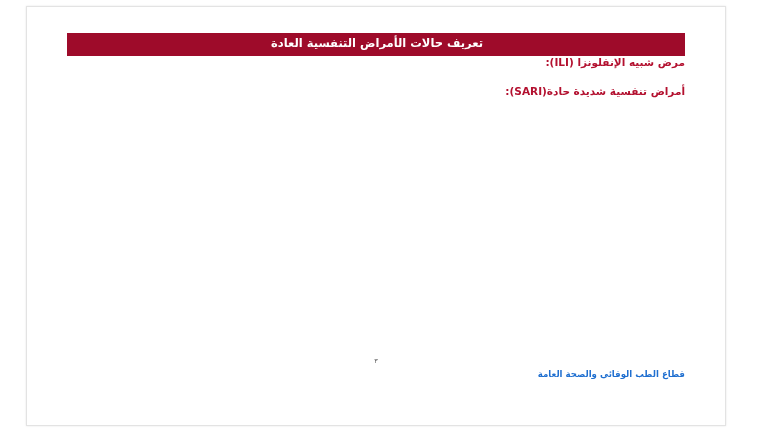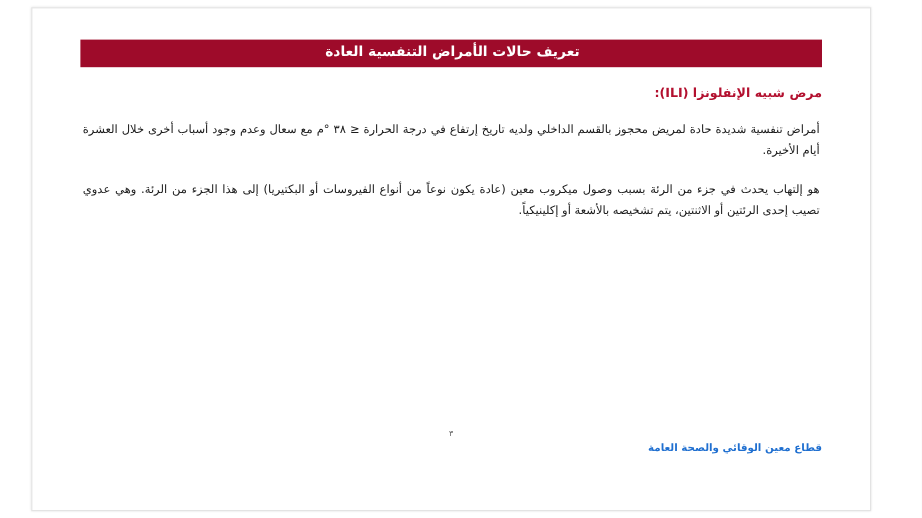--- a/index.html
+++ b/index.html
@@ -64,21 +64,20 @@
   
   .title-bar {
     background: #9e0b2a;
     color: #ffffff;
     text-align: center;
     font-weight: bold;
     font-size: 11.5px;
     padding: 4px 4px 5px 6px;
     letter-spacing: 0.2px;
     line-height: 1.2;
-    margin-bottom: 16px;
   }
 
   .section {
     margin-bottom: 16px;
   }
 
   .section-heading {
     color: #b3102f;
     font-weight: bold;
     font-size: 10.5px;
@@ -147,30 +146,29 @@
     <div class="page">
       <div class="page-inner">
 
         <div class="title-bar">تعريف حالات الأمراض التنفسية العادة</div>
 
         <div class="section">
           <p class="section-heading">مرض شبيه الإنفلونزا (ILI):</p>
         </div>
 
         <div class="section">
-          <p class="section-body">أمراض تنفسية شديدة حادة لمريض محجوز بالقسم الداخلي ولديه تاريخ إرتفاع في درجة الحرارة ≤ ٣٨ °م مع سعال وعدم وجود أسباب أخرى خلال العشرة أيام الأخيرة.</p>
+          <p class="section-heading">أمراض تنفسية شديدة حادة(SARI):</p>
         </div>
 
         <div class="section">
-          <p class="section-body">هو إلتهاب يحدث في جزء من الرئة بسبب وصول ميكروب معين (عادة يكون نوعاً من أنواع الفيروسات أو البكتيريا) إلى هذا الجزء من الرئة. وهي عدوي تصيب إحدى الرئتين أو الاثنتين، يتم تشخيصه بالأشعة أو إكلينيكياً.</p>
         </div>
 
         <div class="spacer-large"></div>
       </div>
 
       <div class="footer">
         <div class="page-number">٣</div>
-        <div class="footer-text">قطاع معين الوقائي والصحة العامة</div>
+        <div class="footer-text">قطاع الطب الوقائي والصحة العامة</div>
       </div>
     </div>
 
   </div>
 </div>
 
 </body></html>

